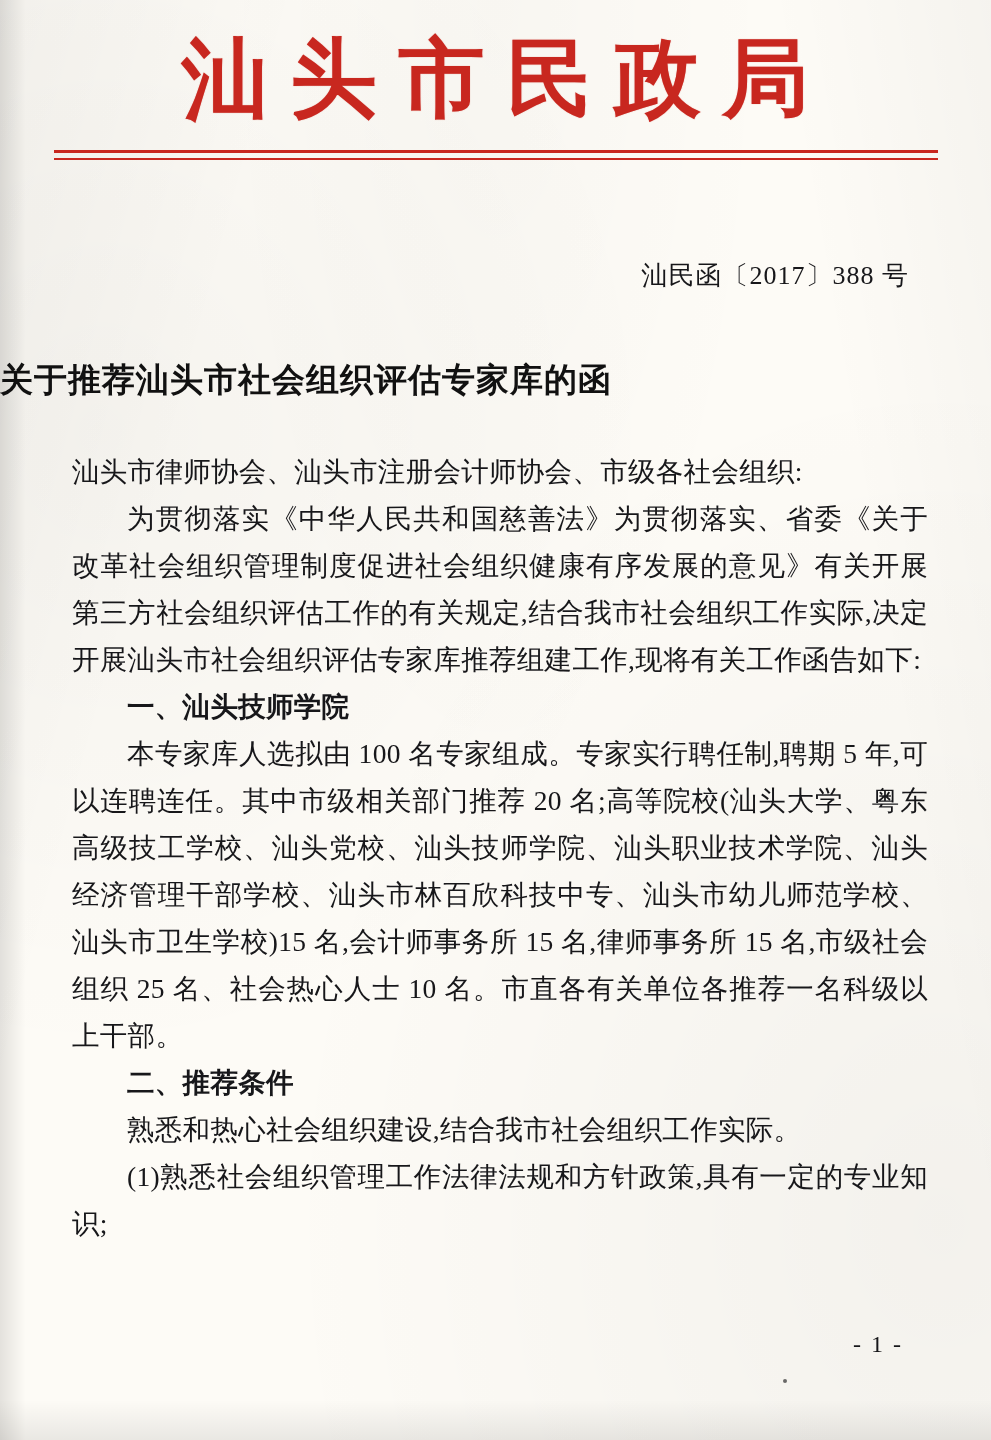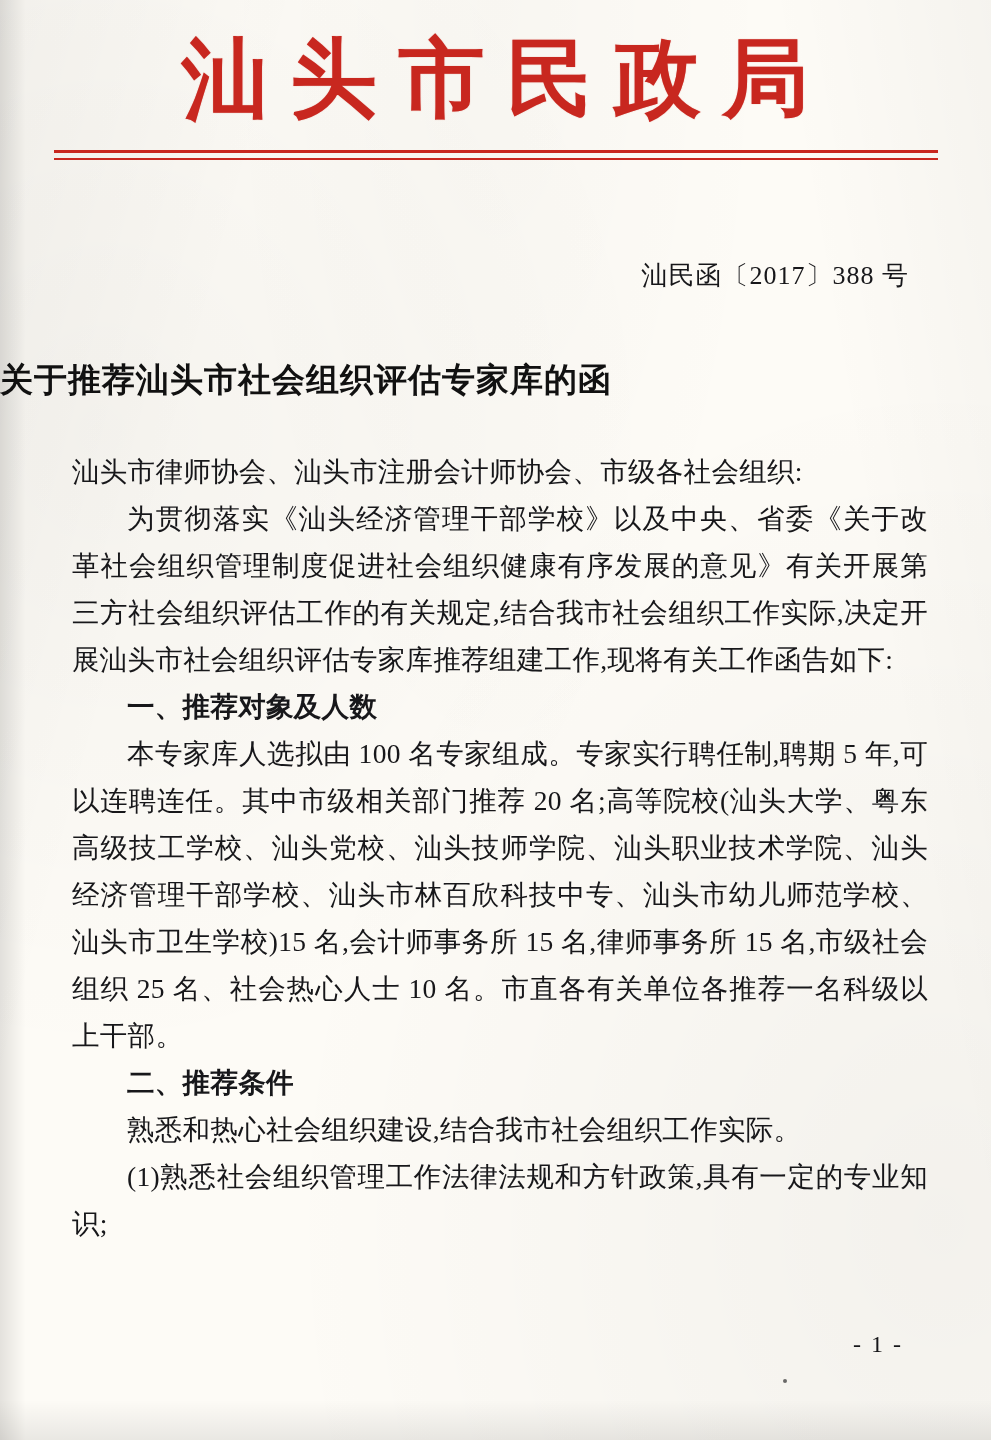--- a/index.html
+++ b/index.html
@@ -148,22 +148,22 @@
 
   <div class="rule rule-top"></div>
   <div class="rule rule-bottom"></div>
 
   <div class="doc-number">汕民函〔2017〕388 号</div>
 
   <div class="doc-title">关于推荐汕头市社会组织评估专家库的函</div>
 
   <div class="body-text">
     <p class="p-noindent">汕头市律师协会、汕头市注册会计师协会、市级各社会组织:</p>
-    <p class="p-indent">为贯彻落实《汕头经济管理干部学校》以及中央、省委《关于改革社会组织管理制度促进社会组织健康有序发展的意见》有关开展第三方社会组织评估工作的有关规定,结合我市社会组织工作实际,决定开展汕头市社会组织评估专家库推荐组建工作,现将有关工作函告如下:</p>
-    <p class="section-head">一、推荐对象及人数</p>
+    <p class="p-indent">为贯彻落实《中华人民共和国慈善法》为贯彻落实、省委《关于改革社会组织管理制度促进社会组织健康有序发展的意见》有关开展第三方社会组织评估工作的有关规定,结合我市社会组织工作实际,决定开展汕头市社会组织评估专家库推荐组建工作,现将有关工作函告如下:</p>
+    <p class="section-head">一、汕头技师学院</p>
     <p class="p-indent">本专家库人选拟由 100 名专家组成。专家实行聘任制,聘期 5 年,可以连聘连任。其中市级相关部门推荐 20 名;高等院校(汕头大学、粤东高级技工学校、汕头党校、汕头技师学院、汕头职业技术学院、汕头经济管理干部学校、汕头市林百欣科技中专、汕头市幼儿师范学校、汕头市卫生学校)15 名,会计师事务所 15 名,律师事务所 15 名,市级社会组织 25 名、社会热心人士 10 名。市直各有关单位各推荐一名科级以上干部。</p>
     <p class="section-head">二、推荐条件</p>
     <p class="p-indent">熟悉和热心社会组织建设,结合我市社会组织工作实际。</p>
     <p class="p-indent">(1)熟悉社会组织管理工作法律法规和方针政策,具有一定的专业知识;</p>
   </div>
 
   <div class="page-number">- 1 -</div>
 
   <div class="speck speck-a"></div>
   <div class="edge-shadow-left"></div>

